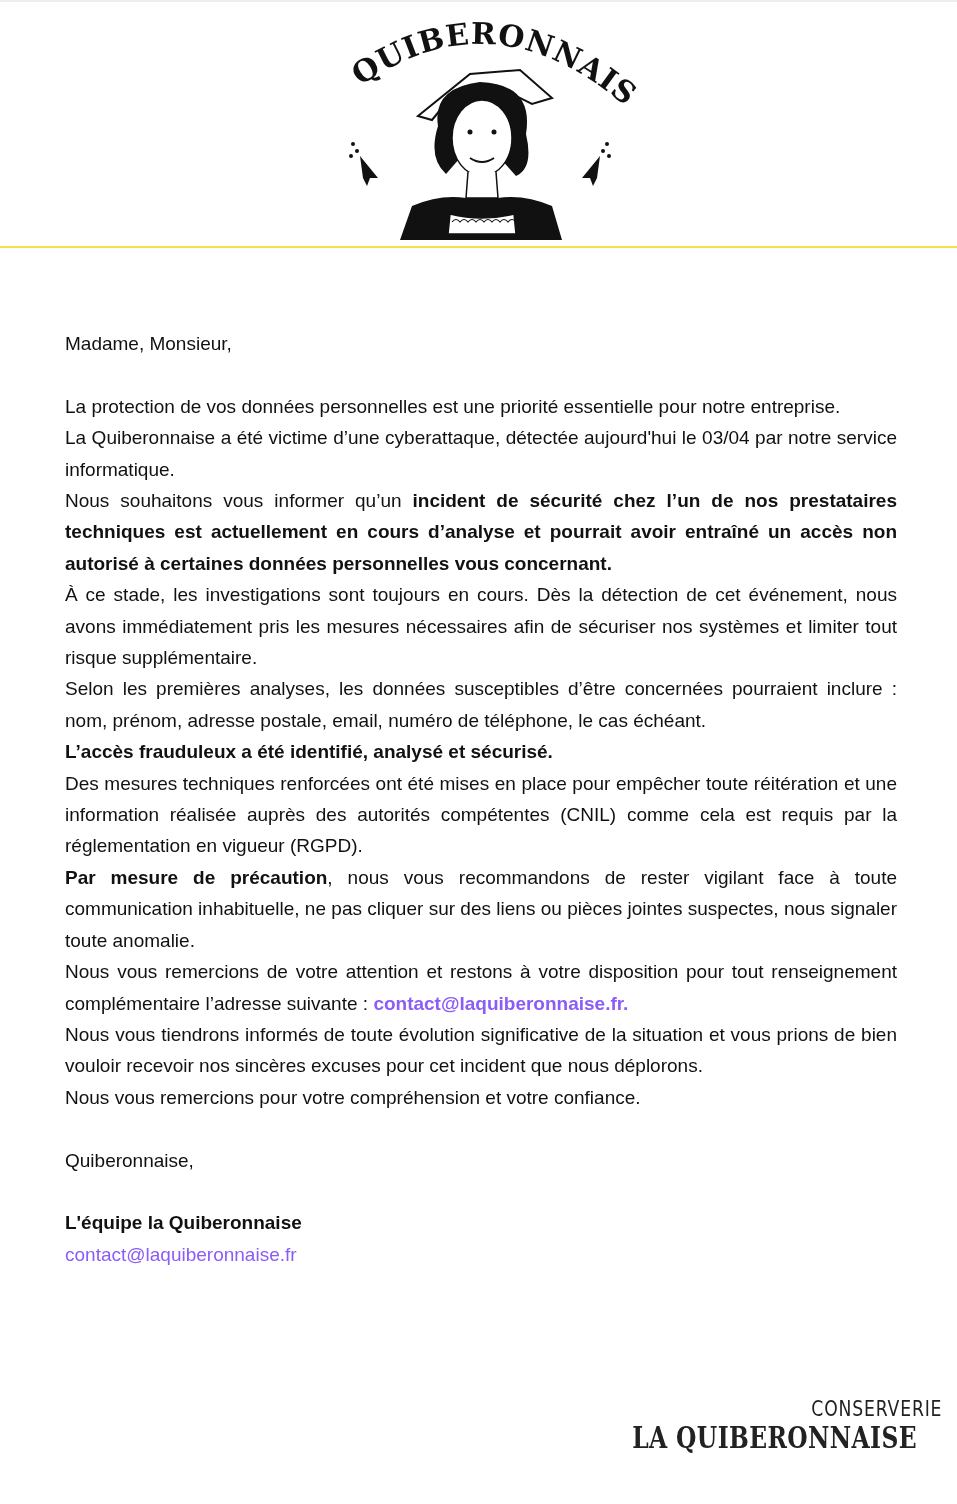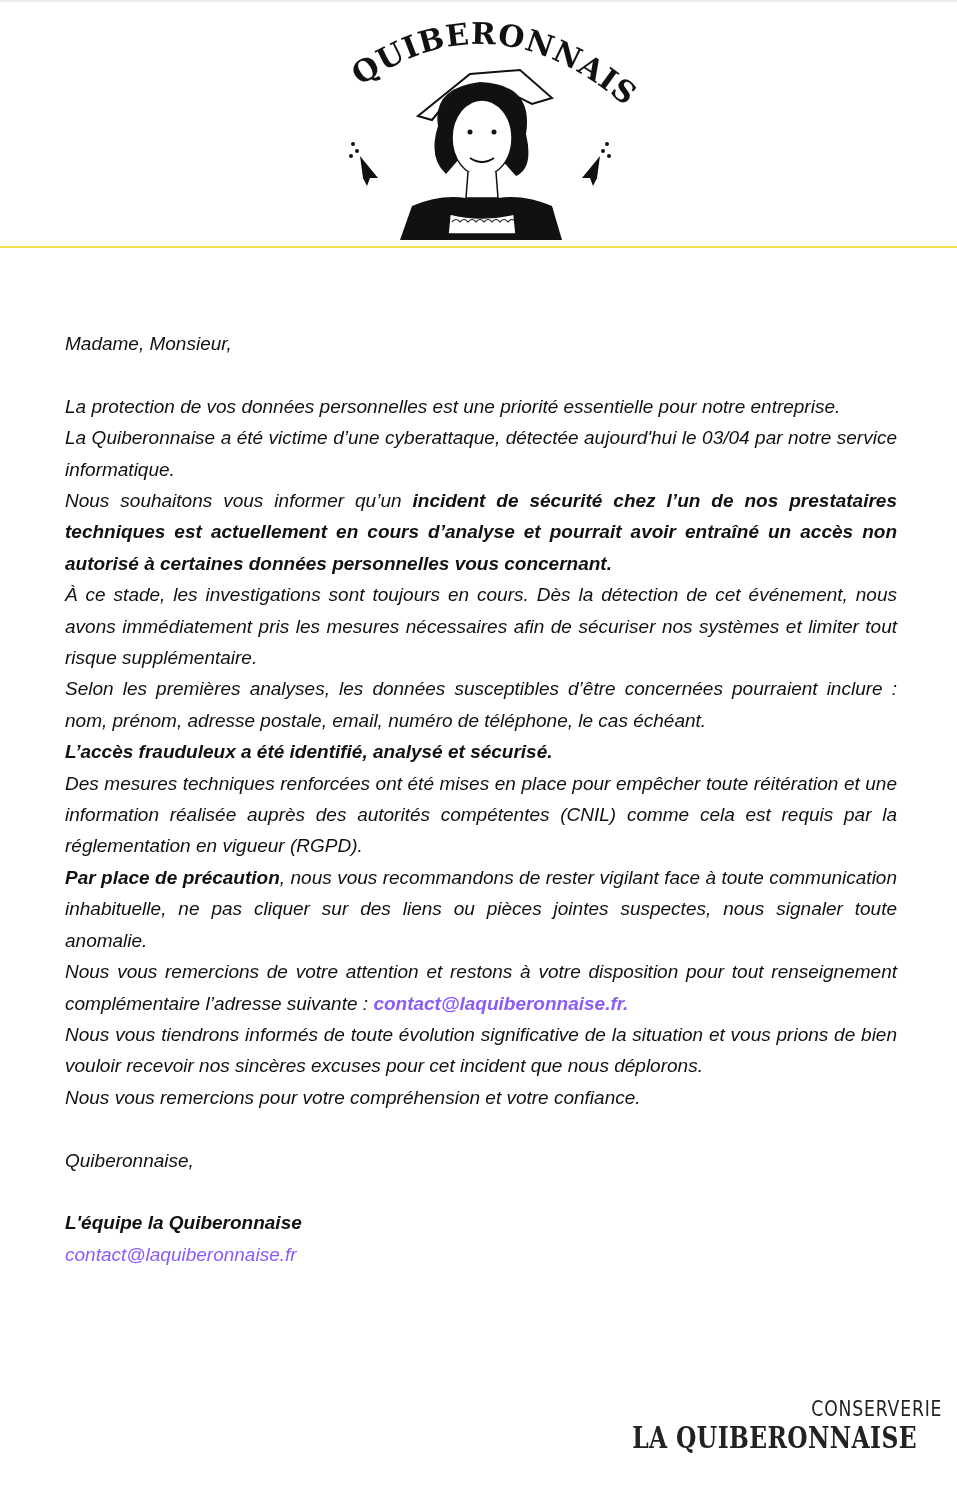--- a/index.html
+++ b/index.html
@@ -20,21 +20,21 @@
     }
     .logo {
       position: absolute; left: 320px; top: 8px; width: 320px; height: 232px;
     }
     .divider {
       position: absolute; left: 0; top: 246px; width: 957px; height: 2px;
       background: #f2e34a;
     }
     .letter {
       position: absolute; left: 65px; top: 328px; width: 832px;
-      font-size: 19px; line-height: 31.4px; font-style: italic;
+      font-size: 19px; line-height: 31.4px;
     }
     .letter p { margin: 0; text-align: justify; }
     .letter .gap { height: 31.4px; }
     .letter b { font-weight: bold; }
     .sign {
       text-align: center;
     }
     .footer-logo {
       position: absolute; left: 0; top: 1396px; width: 957px;
       text-align: right;
@@ -101,21 +101,21 @@
 <div class="letter">
   <p>Madame, Monsieur,</p>
   <div class="gap"></div>
   <p>La protection de vos données personnelles est une priorité essentielle pour notre entreprise.</p>
   <p>La Quiberonnaise a été victime d’une cyberattaque, détectée aujourd'hui le 03/04 par notre service informatique.</p>
   <p><span>Nous souhaitons vous informer qu’un </span><b>incident de sécurité chez l’un de nos prestataires techniques est actuellement en cours d’analyse et pourrait avoir entraîné un accès non autorisé à certaines données personnelles vous concernant.</b></p>
   <p>À ce stade, les investigations sont toujours en cours. Dès la détection de cet événement, nous avons immédiatement pris les mesures nécessaires afin de sécuriser nos systèmes et limiter tout risque supplémentaire.</p>
   <p>Selon les premières analyses, les données susceptibles d’être concernées pourraient inclure : nom, prénom, adresse postale, email, numéro de téléphone, le cas échéant.</p>
   <p><b>L’accès frauduleux a été identifié, analysé et sécurisé.</b></p>
   <p>Des mesures techniques renforcées ont été mises en place pour empêcher toute réitération et une information réalisée auprès des autorités compétentes (CNIL) comme cela est requis par la réglementation en vigueur (RGPD).</p>
-  <p><b>Par place de précaution</b><span>, nous vous recommandons de rester vigilant face à toute communication inhabituelle, ne pas cliquer sur des liens ou pièces jointes suspectes, nous signaler toute anomalie.</span></p>
+  <p><b>Par mesure de précaution</b><span>, nous vous recommandons de rester vigilant face à toute communication inhabituelle, ne pas cliquer sur des liens ou pièces jointes suspectes, nous signaler toute anomalie.</span></p>
   <p><span>Nous vous remercions de votre attention et restons à votre disposition pour tout renseignement complémentaire l’adresse suivante : </span><b><a class="mail">contact@laquiberonnaise.fr.</a></b></p>
   <p>Nous vous tiendrons informés de toute évolution significative de la situation et vous prions de bien vouloir recevoir nos sincères excuses pour cet incident que nous déplorons.</p>
   <p>Nous vous remercions pour votre compréhension et votre confiance.</p>
   <div class="gap"></div>
   <p>Quiberonnaise,</p>
   <div class="gap"></div>
   <p class="sign"><b>L'équipe la Quiberonnaise</b></p>
   <p class="sign"><a class="mail">contact@laquiberonnaise.fr</a></p>
 </div>
 

